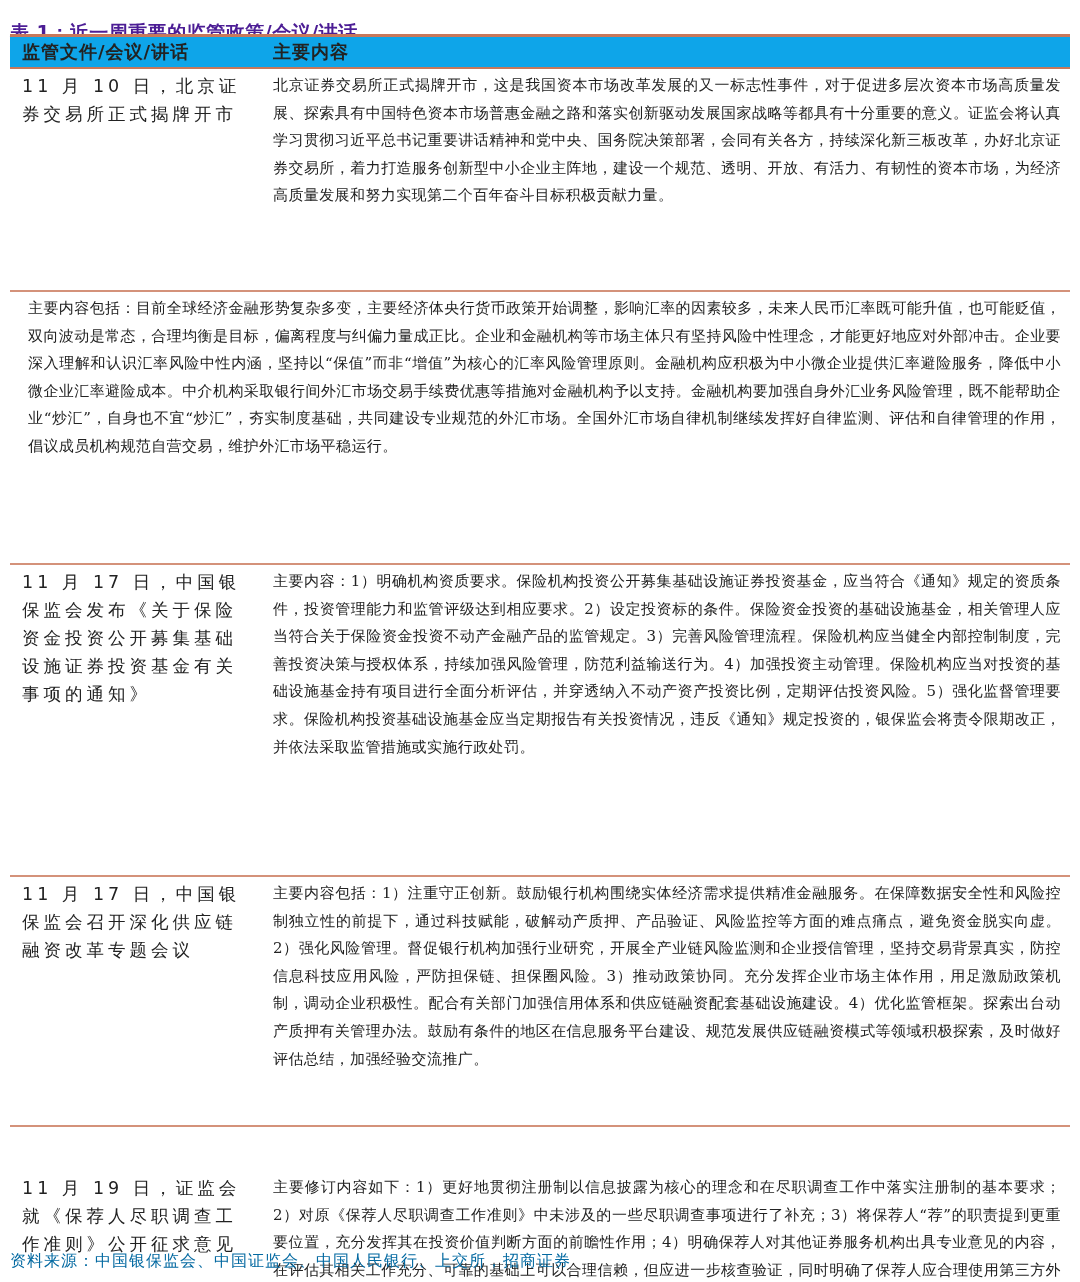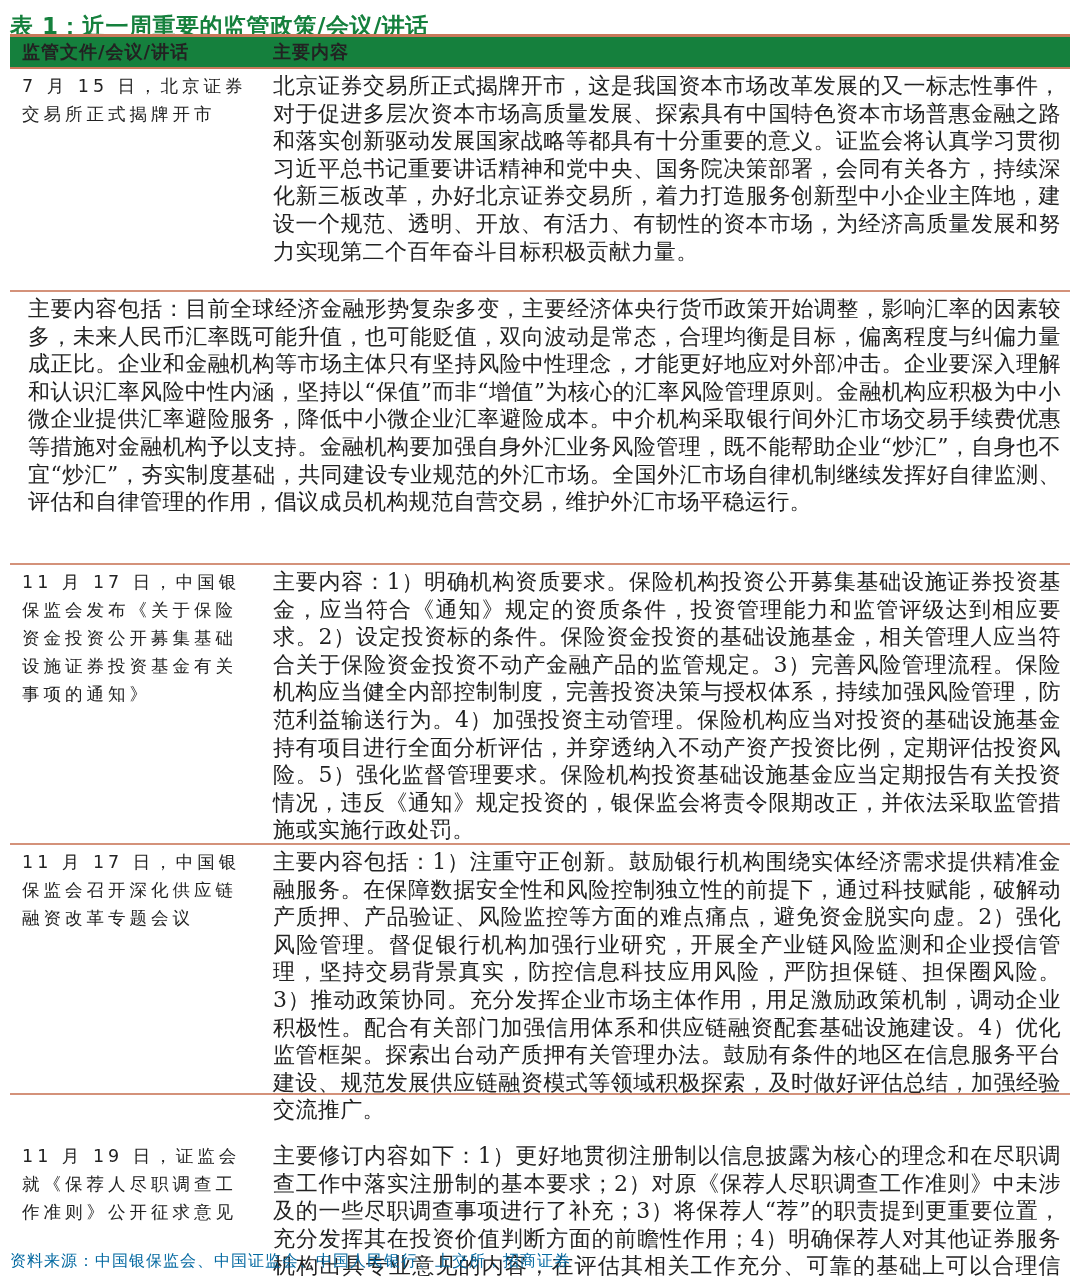--- a/index.html
+++ b/index.html
@@ -11,37 +11,37 @@
       width: 1080px;
       height: 1282px;
       position: relative;
       font-family: "DejaVu Serif", "Liberation Serif", serif;
       color: #1a1a1a;
       overflow: hidden;
     }
     .title {
       position: absolute;
       left: 10px;
-      top: 12px;
-      font-size: 23px;
+      top: 18px;
+      font-size: 19px;
       font-weight: bold;
-      color: #15803d;
+      color: #4c1d95;
       letter-spacing: 0.5px;
       line-height: 28px;
       font-family: "DejaVu Sans", "Liberation Sans", sans-serif;
     }
     .table {
       position: absolute;
       left: 10px;
       top: 34px;
       width: 1060px;
     }
     .thead {
       display: flex;
-      background: #15803d;
+      background: #0ea5e9;
       border-top: 3px solid #c8785a;
       border-bottom: 2px solid #c8785a;
       height: 35px;
       align-items: center;
       box-sizing: border-box;
     }
     .thead .c1, .thead .c2 {
       font-size: 18px;
       font-weight: bold;
       font-family: "DejaVu Sans", "Liberation Sans", sans-serif;
@@ -68,30 +68,30 @@
     }
     .row .c1 {
       font-size: 17.5px;
       line-height: 28px;
       letter-spacing: 4px;
       padding-top: 3px;
       font-family: "DejaVu Sans", "Liberation Sans", sans-serif;
       color: #222;
     }
     .row .c2 {
-      font-size: 22px;
+      font-size: 15px;
       line-height: 27.6px;
       padding-top: 3px;
       text-align: justify;
       letter-spacing: 0.4px;
       color: #222;
     }
     .r1 { height: 223px; }
     .r2 { height: 273px; }
-    .r3 { height: 280px; }
+    .r3 { height: 312px; }
     .r4 { height: 250px; justify-content: space-between; }
     .r5 { height: 200px; border-bottom: 2px solid #c8785a; margin-top: 44px; }
     .source {
       position: absolute;
       left: 10px;
       top: 1248px;
       font-size: 16px;
       color: #0369a1;
       letter-spacing: 1px;
       line-height: 26px;
@@ -102,21 +102,21 @@
 
 <div class="title">表 1：近一周重要的监管政策/会议/讲话</div>
 
 <div class="table">
   <div class="thead">
     <div class="c1">监管文件/会议/讲话</div>
     <div class="c2">主要内容</div>
   </div>
 
   <div class="row r1">
-    <div class="c1">7 月 15 日，北京证券交易所正式揭牌开市</div>
+    <div class="c1">11 月 10 日，北京证券交易所正式揭牌开市</div>
     <div class="c2">北京证券交易所正式揭牌开市，这是我国资本市场改革发展的又一标志性事件，对于促进多层次资本市场高质量发展、探索具有中国特色资本市场普惠金融之路和落实创新驱动发展国家战略等都具有十分重要的意义。证监会将认真学习贯彻习近平总书记重要讲话精神和党中央、国务院决策部署，会同有关各方，持续深化新三板改革，办好北京证券交易所，着力打造服务创新型中小企业主阵地，建设一个规范、透明、开放、有活力、有韧性的资本市场，为经济高质量发展和努力实现第二个百年奋斗目标积极贡献力量。</div>
   </div>
 
   <div class="row r2">
     <div class="c2">主要内容包括：目前全球经济金融形势复杂多变，主要经济体央行货币政策开始调整，影响汇率的因素较多，未来人民币汇率既可能升值，也可能贬值，双向波动是常态，合理均衡是目标，偏离程度与纠偏力量成正比。企业和金融机构等市场主体只有坚持风险中性理念，才能更好地应对外部冲击。企业要深入理解和认识汇率风险中性内涵，坚持以“保值”而非“增值”为核心的汇率风险管理原则。金融机构应积极为中小微企业提供汇率避险服务，降低中小微企业汇率避险成本。中介机构采取银行间外汇市场交易手续费优惠等措施对金融机构予以支持。金融机构要加强自身外汇业务风险管理，既不能帮助企业“炒汇”，自身也不宜“炒汇”，夯实制度基础，共同建设专业规范的外汇市场。全国外汇市场自律机制继续发挥好自律监测、评估和自律管理的作用，倡议成员机构规范自营交易，维护外汇市场平稳运行。</div>
   </div>
 
   <div class="row r3">
     <div class="c1">11 月 17 日，中国银保监会发布《关于保险资金投资公开募集基础设施证券投资基金有关事项的通知》</div>
     <div class="c2">主要内容：1）明确机构资质要求。保险机构投资公开募集基础设施证券投资基金，应当符合《通知》规定的资质条件，投资管理能力和监管评级达到相应要求。2）设定投资标的条件。保险资金投资的基础设施基金，相关管理人应当符合关于保险资金投资不动产金融产品的监管规定。3）完善风险管理流程。保险机构应当健全内部控制制度，完善投资决策与授权体系，持续加强风险管理，防范利益输送行为。4）加强投资主动管理。保险机构应当对投资的基础设施基金持有项目进行全面分析评估，并穿透纳入不动产资产投资比例，定期评估投资风险。5）强化监督管理要求。保险机构投资基础设施基金应当定期报告有关投资情况，违反《通知》规定投资的，银保监会将责令限期改正，并依法采取监管措施或实施行政处罚。</div>

